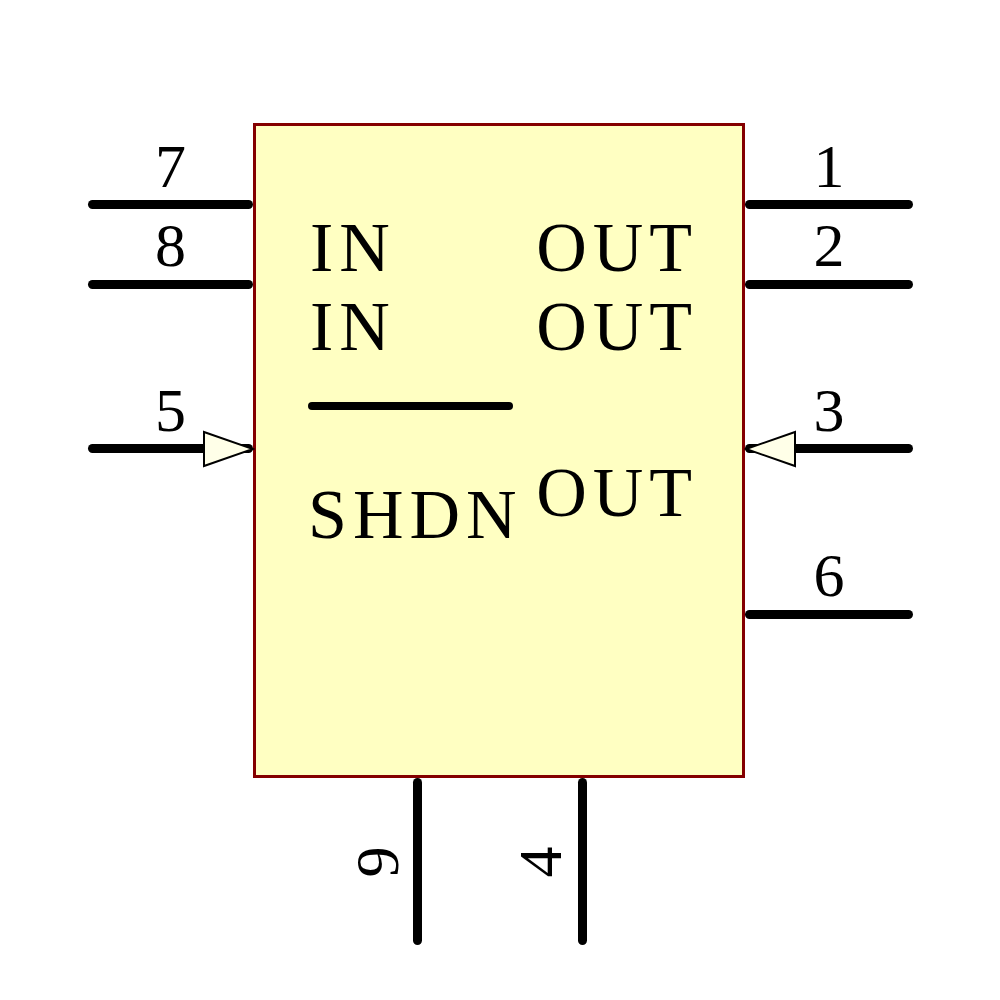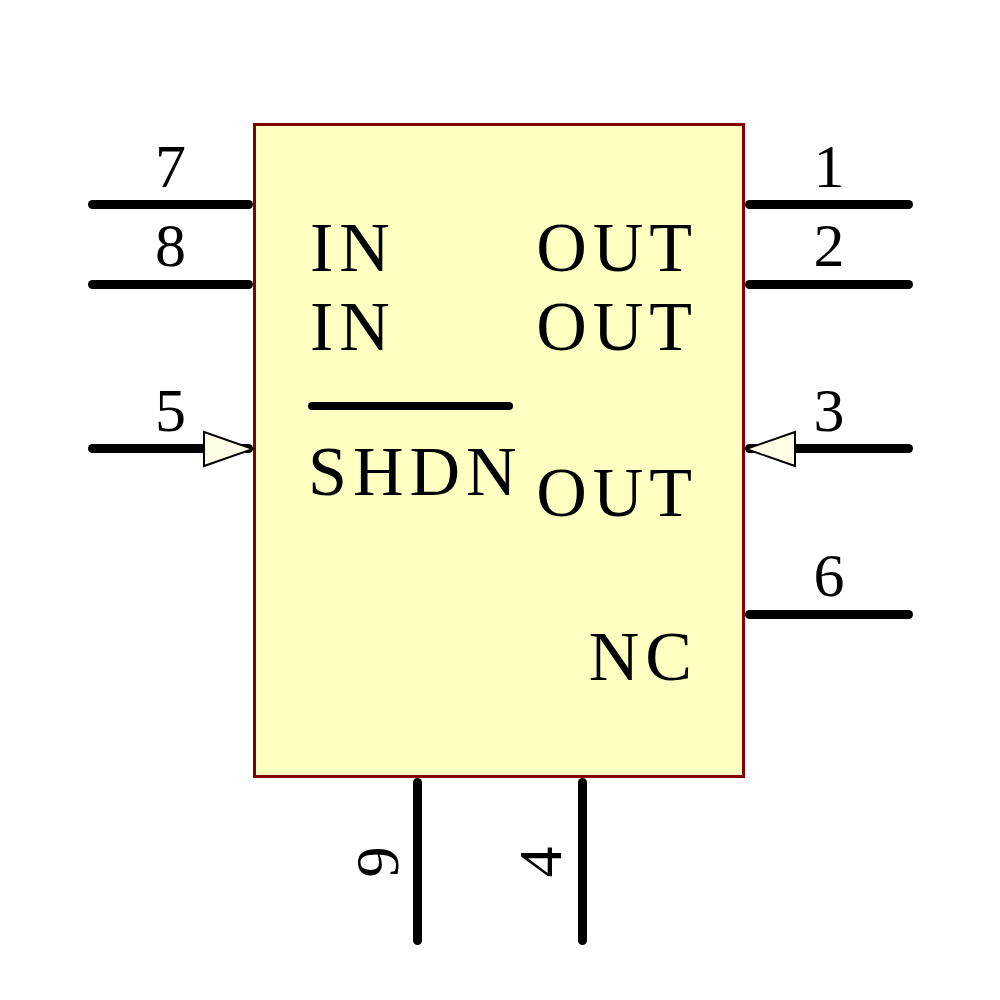--- a/index.html
+++ b/index.html
@@ -48,21 +48,21 @@
   }
   #p9-num { left:346px; top:831px; }
   #p4-num { left:509px; top:831px; }
   
   .lbl {
     position:absolute; font-size:70px; line-height:1; letter-spacing:6px;
     color:var(--text,#000); white-space:nowrap;margin-top:40px;
   }
   #lbl-in7  { left:310px;  top:173px; }
   #lbl-in8  { left:310px;  top:252px; }
-  #lbl-shdn { left:308px;  top:397px; }
+  #lbl-shdn { left:308px;  top:440px; }
   #lbl-out1 { right:302px; top:173px; text-align:right; }
   #lbl-out2 { right:302px; top:252px; text-align:right; }
   #lbl-out3 { right:302px; top:418px; text-align:right; }
   #lbl-nc   { right:302px; top:582px; text-align:right; }
   
   #shdn-overline {
     position:absolute; left:308px; top:402px; width:205px; height:8px;
     background:var(--text,#000); border-radius:4px;
   }
   
@@ -107,15 +107,14 @@
   <span class="numv" id="p9-num">9</span>
   <span class="numv" id="p4-num">4</span>
 
   <span class="lbl" id="lbl-in7">IN</span>
   <span class="lbl" id="lbl-in8">IN</span>
   <span class="lbl" id="lbl-shdn">SHDN</span>
   <div id="shdn-overline"></div>
   <span class="lbl" id="lbl-out1">OUT</span>
   <span class="lbl" id="lbl-out2">OUT</span>
   <span class="lbl" id="lbl-out3">OUT</span>
-  <span class="lbl" id="lbl-nc">NC</span>
 
 </div>
 
 </body></html>

